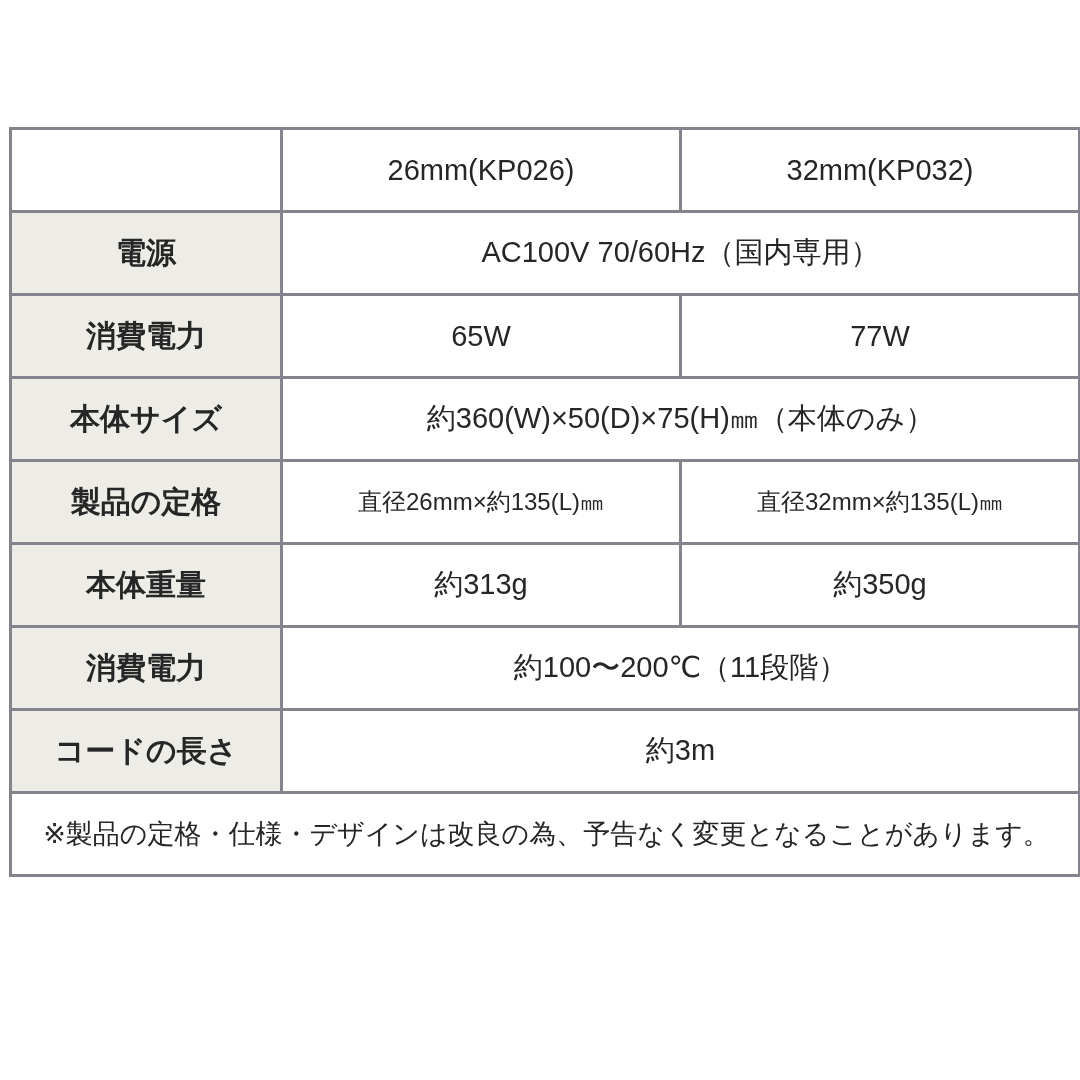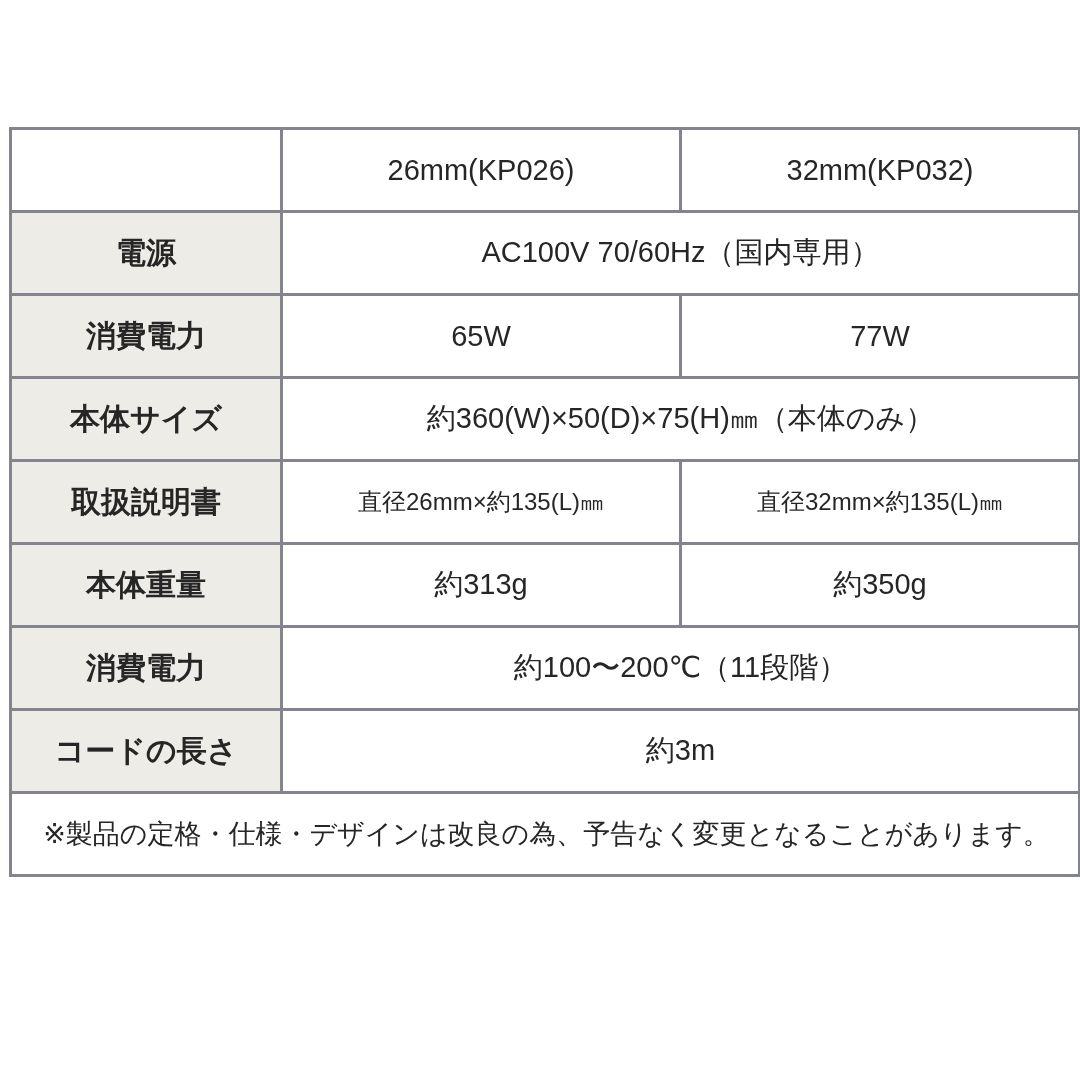--- a/index.html
+++ b/index.html
@@ -83,21 +83,21 @@
       <td class="value-cell">65W</td>
       <td class="value-cell">77W</td>
     </tr>
 
     <tr>
       <td class="label-cell">本体サイズ</td>
       <td class="value-cell" colspan="2">約360(W)×50(D)×75(H)㎜（本体のみ）</td>
     </tr>
 
     <tr>
-      <td class="label-cell">取扱説明書</td>
+      <td class="label-cell">製品の定格</td>
       <td class="value-cell tight">直径26mm×約135(L)㎜</td>
       <td class="value-cell tight">直径32mm×約135(L)㎜</td>
     </tr>
 
     <tr>
       <td class="label-cell">本体重量</td>
       <td class="value-cell">約313g</td>
       <td class="value-cell">約350g</td>
     </tr>
 

